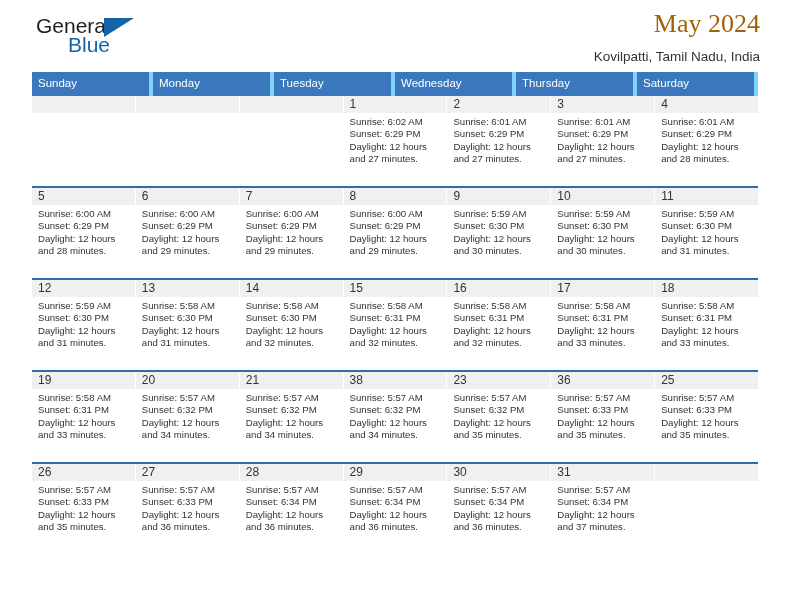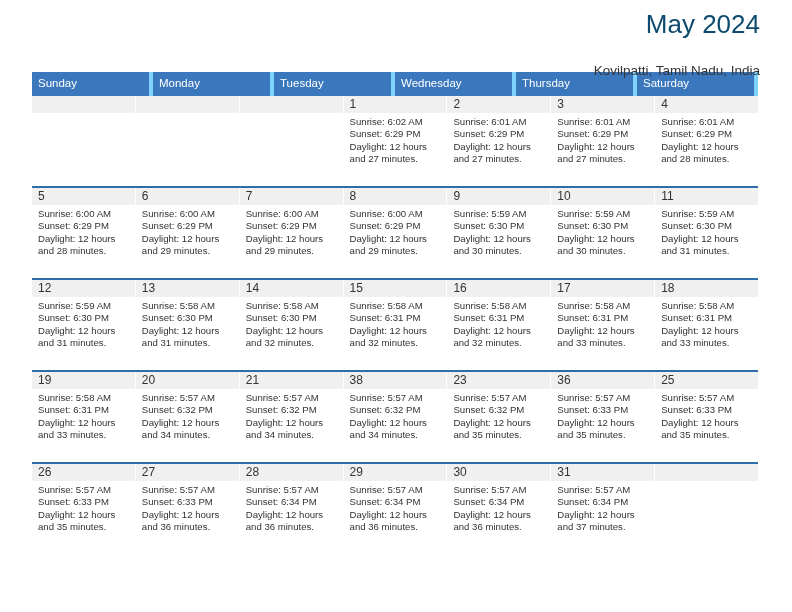--- a/index.html
+++ b/index.html
@@ -65,29 +65,30 @@
 
   .titles {
     position: absolute;
     right: 0;
     top: 8px;
     text-align: right;
   }
   .cal-title {
     font-size: 26px;
     font-weight: normal;
-    color: #0c4a6e;
+    color: #a16207;
     line-height: 32px;
     white-space: nowrap;
+    font-family: Liberation Serif, serif;
   }
   .cal-subtitle {
     font-size: 13.5px;
     color: #333333;
     line-height: 22px;
-    margin-top: 20px;
+    margin-top: 6px;
     white-space: nowrap;
   }
 
   
   .cal {
     margin: 0 32px;
     width: 726px;
   }
   .dow-row {
     display: flex;
@@ -132,20 +133,25 @@
     color: #333333;
   }
   .info div { white-space: nowrap; }
 </style>
 </head>
 <body>
 
 <div class="page">
 
   <div class="top">
+    <div class="logo">
+      <span class="logo-general">General</span>
+      <span class="logo-tri"></span>
+      <span class="logo-blue">Blue</span>
+    </div>
     <div class="titles">
       <div class="cal-title">May 2024</div>
       <div class="cal-subtitle">Kovilpatti, Tamil Nadu, India</div>
     </div>
   </div>
 
   <div class="cal">
     <div class="dow-row">
       <div class="dow">Sunday</div>
       <div class="dow">Monday</div>

